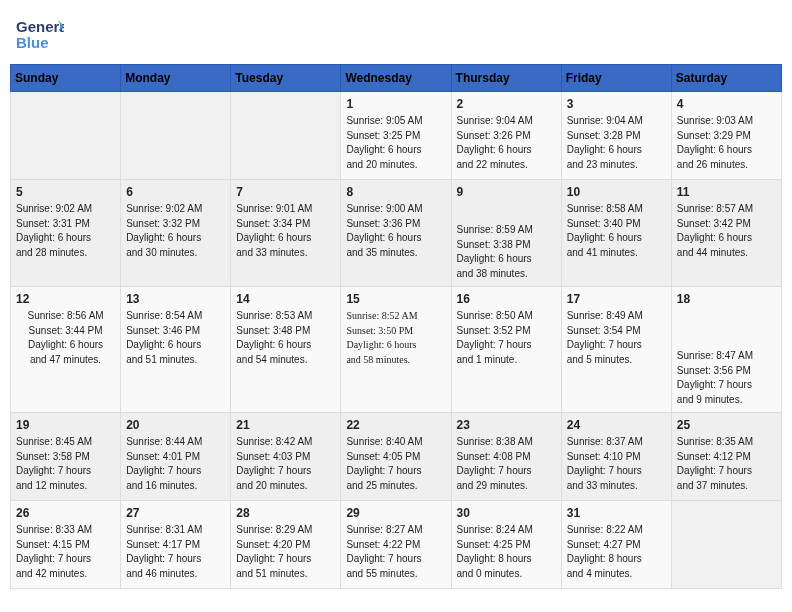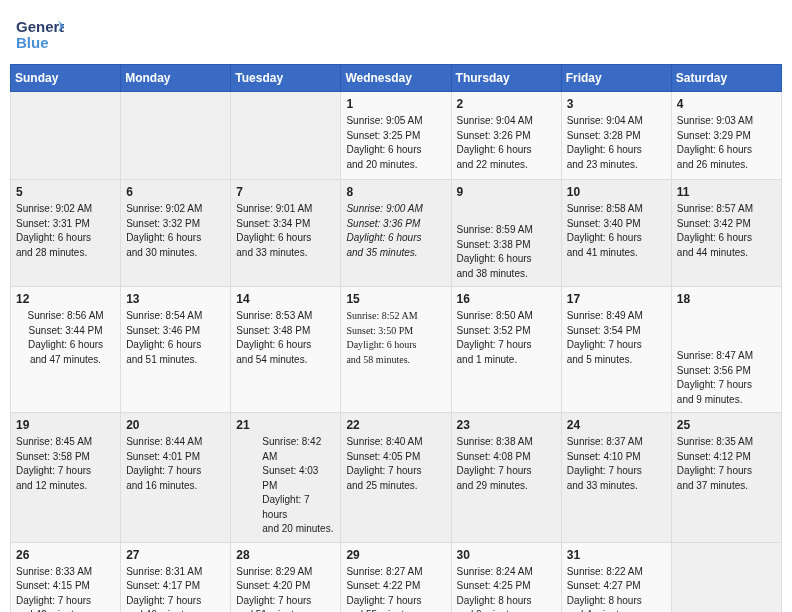--- a/index.html
+++ b/index.html
@@ -45,21 +45,21 @@
       flex: 1;
       padding: 0 10px 10px 10px;
     }
     table {
       width: 100%;
       border-collapse: collapse;
       table-layout: fixed;
     }
     thead tr th {
       background: #3a6bc4;
-      color: #ffffff;
+      color: #000000;
       font-size: 12px;
       font-weight: bold;
       padding: 6px 4px;
       text-align: left;
       border: 1px solid #2a5ab4;
     }
     tbody tr {
       border-bottom: 1px solid #ccc;
     }
     tbody tr td {
@@ -176,21 +176,21 @@
             </td>
             <td>
               <span class="day-num">7</span>
               <div class="day-info" style="white-space: pre-line;">Sunrise: 9:01 AM
 Sunset: 3:34 PM
 Daylight: 6 hours
 and 33 minutes.</div>
             </td>
             <td>
               <span class="day-num">8</span>
-              <div class="day-info" style="white-space: pre-line; font-style: italic;">Sunrise: 9:00 AM
+              <div class="day-info" style="white-space: pre-line;">Sunrise: 9:00 AM
 Sunset: 3:36 PM
 Daylight: 6 hours
 and 35 minutes.</div>
             </td>
             <td>
               <span class="day-num">9</span>
               <div class="day-info" style="white-space: pre-line; margin-top: 24px;">Sunrise: 8:59 AM
 Sunset: 3:38 PM
 Daylight: 6 hours
 and 38 minutes.</div>
@@ -271,21 +271,21 @@
             </td>
             <td>
               <span class="day-num">20</span>
               <div class="day-info" style="white-space: pre-line;">Sunrise: 8:44 AM
 Sunset: 4:01 PM
 Daylight: 7 hours
 and 16 minutes.</div>
             </td>
             <td>
               <span class="day-num">21</span>
-              <div class="day-info" style="white-space: pre-line; margin-left: 26px;">Sunrise: 8:42 AM
+              <div class="day-info" style="white-space: pre-line;">Sunrise: 8:42 AM
 Sunset: 4:03 PM
 Daylight: 7 hours
 and 20 minutes.</div>
             </td>
             <td>
               <span class="day-num">22</span>
               <div class="day-info" style="white-space: pre-line;">Sunrise: 8:40 AM
 Sunset: 4:05 PM
 Daylight: 7 hours
 and 25 minutes.</div>

